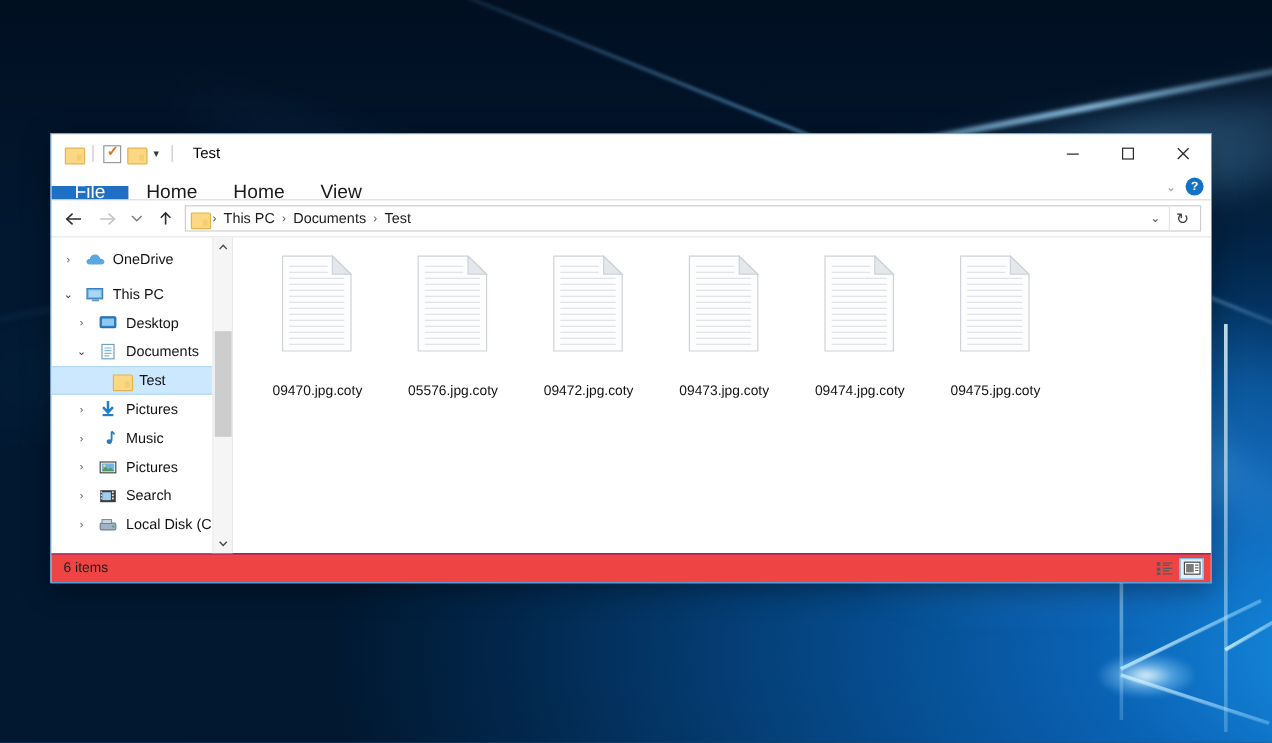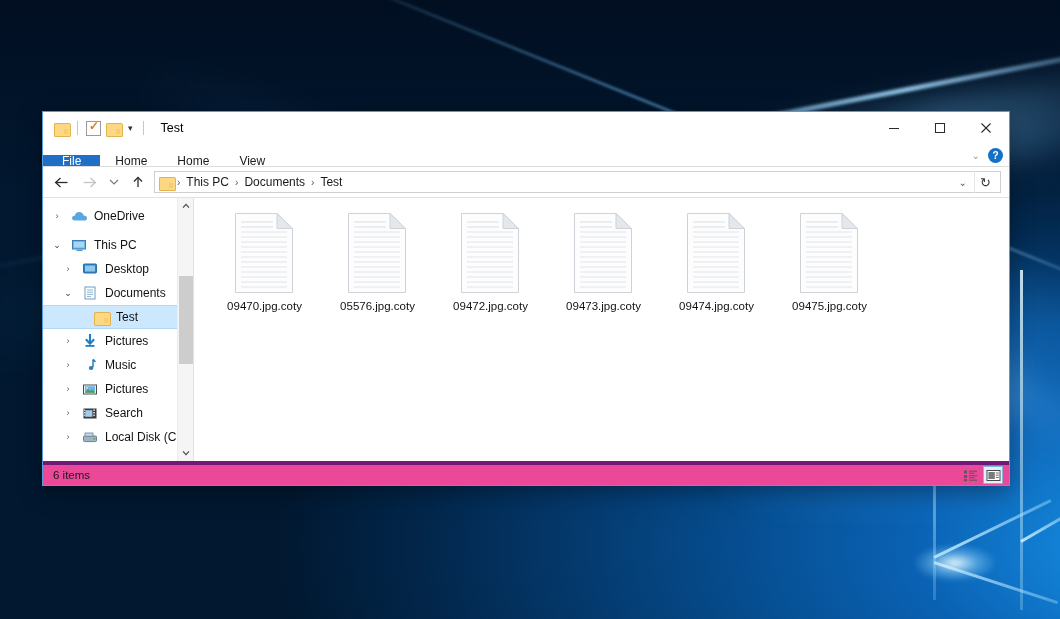--- a/index.html
+++ b/index.html
@@ -95,21 +95,21 @@
   .win-controls { position:absolute; right:0; top:0; display:flex; height:32px; }
   .wc { width:46px; height:32px; display:flex; align-items:center; justify-content:center; }
   .wc svg { display:block; }
 
   
   .ribbon {
     height:23px; flex:0 0 23px; display:flex; align-items:stretch;
     background:#ffffff; position:relative; border-bottom:1px solid #ddd;
   }
   .tab {
-    padding:0 15px; display:flex; align-items:center; font-size:12px; color:#1a1a1a;margin-top:11px;
+    padding:0 15px; display:flex; align-items:center; font-size:16px; color:#1a1a1a;margin-top:11px;
   }
   .tab.file { background:#1f6fc4; color:#fff; padding:0 19px; }
   .ribbon-right { position:absolute; right:6px; top:0; height:23px; display:flex; align-items:center; gap:8px; }
   .chev { font-size:10px; color:#9a9a9a; }
   .help {
     width:15px; height:15px; border-radius:50%; background:#1471c6; color:#fff;
     font-size:10px; font-weight:bold; display:flex; align-items:center; justify-content:center;
   }
 
   
@@ -163,25 +163,25 @@
   .vs-thumb { position:absolute; left:1px; width:14px; top:27%; height:38%; background:#cdcdcd; }
 
   
   .content { flex:1; background:#fff; padding:12px 0 0 14px; min-width:0; }
   .filegrid { display:flex; flex-wrap:wrap; }
   .fileitem {
     width:113px; padding-top:2px; display:flex; flex-direction:column;
     align-items:center; gap:6px;
   }
   .doc-ico { width:64px; height:82px; position:relative; }
-  .fname { font-size:11.5px; color:#121212; text-align:right; white-space:nowrap; }
+  .fname { font-size:11.5px; color:#121212; text-align:right; white-space:nowrap;margin-top:20px; }
 
   
   .statusbar {
-    height:24px; flex:0 0 24px; border-top:4px solid #701a75; background:#ec4899;
+    height:24px; flex:0 0 24px; border-top:1px solid #701a75; background:#ef4444;
     display:flex; align-items:center; padding:0 6px 0 10px; justify-content:space-between;
   }
   .status-text { font-size:11.5px; color:#1a1a1a; }
   .viewbtns { display:flex; align-items:center; gap:3px; }
   .vbtn { width:20px; height:18px; display:flex; align-items:center; justify-content:center; }
   .vbtn.active { border:1px solid #7fb8e0; background:#e3f0fb; }
 </style>
 </head>
 <body>
 

